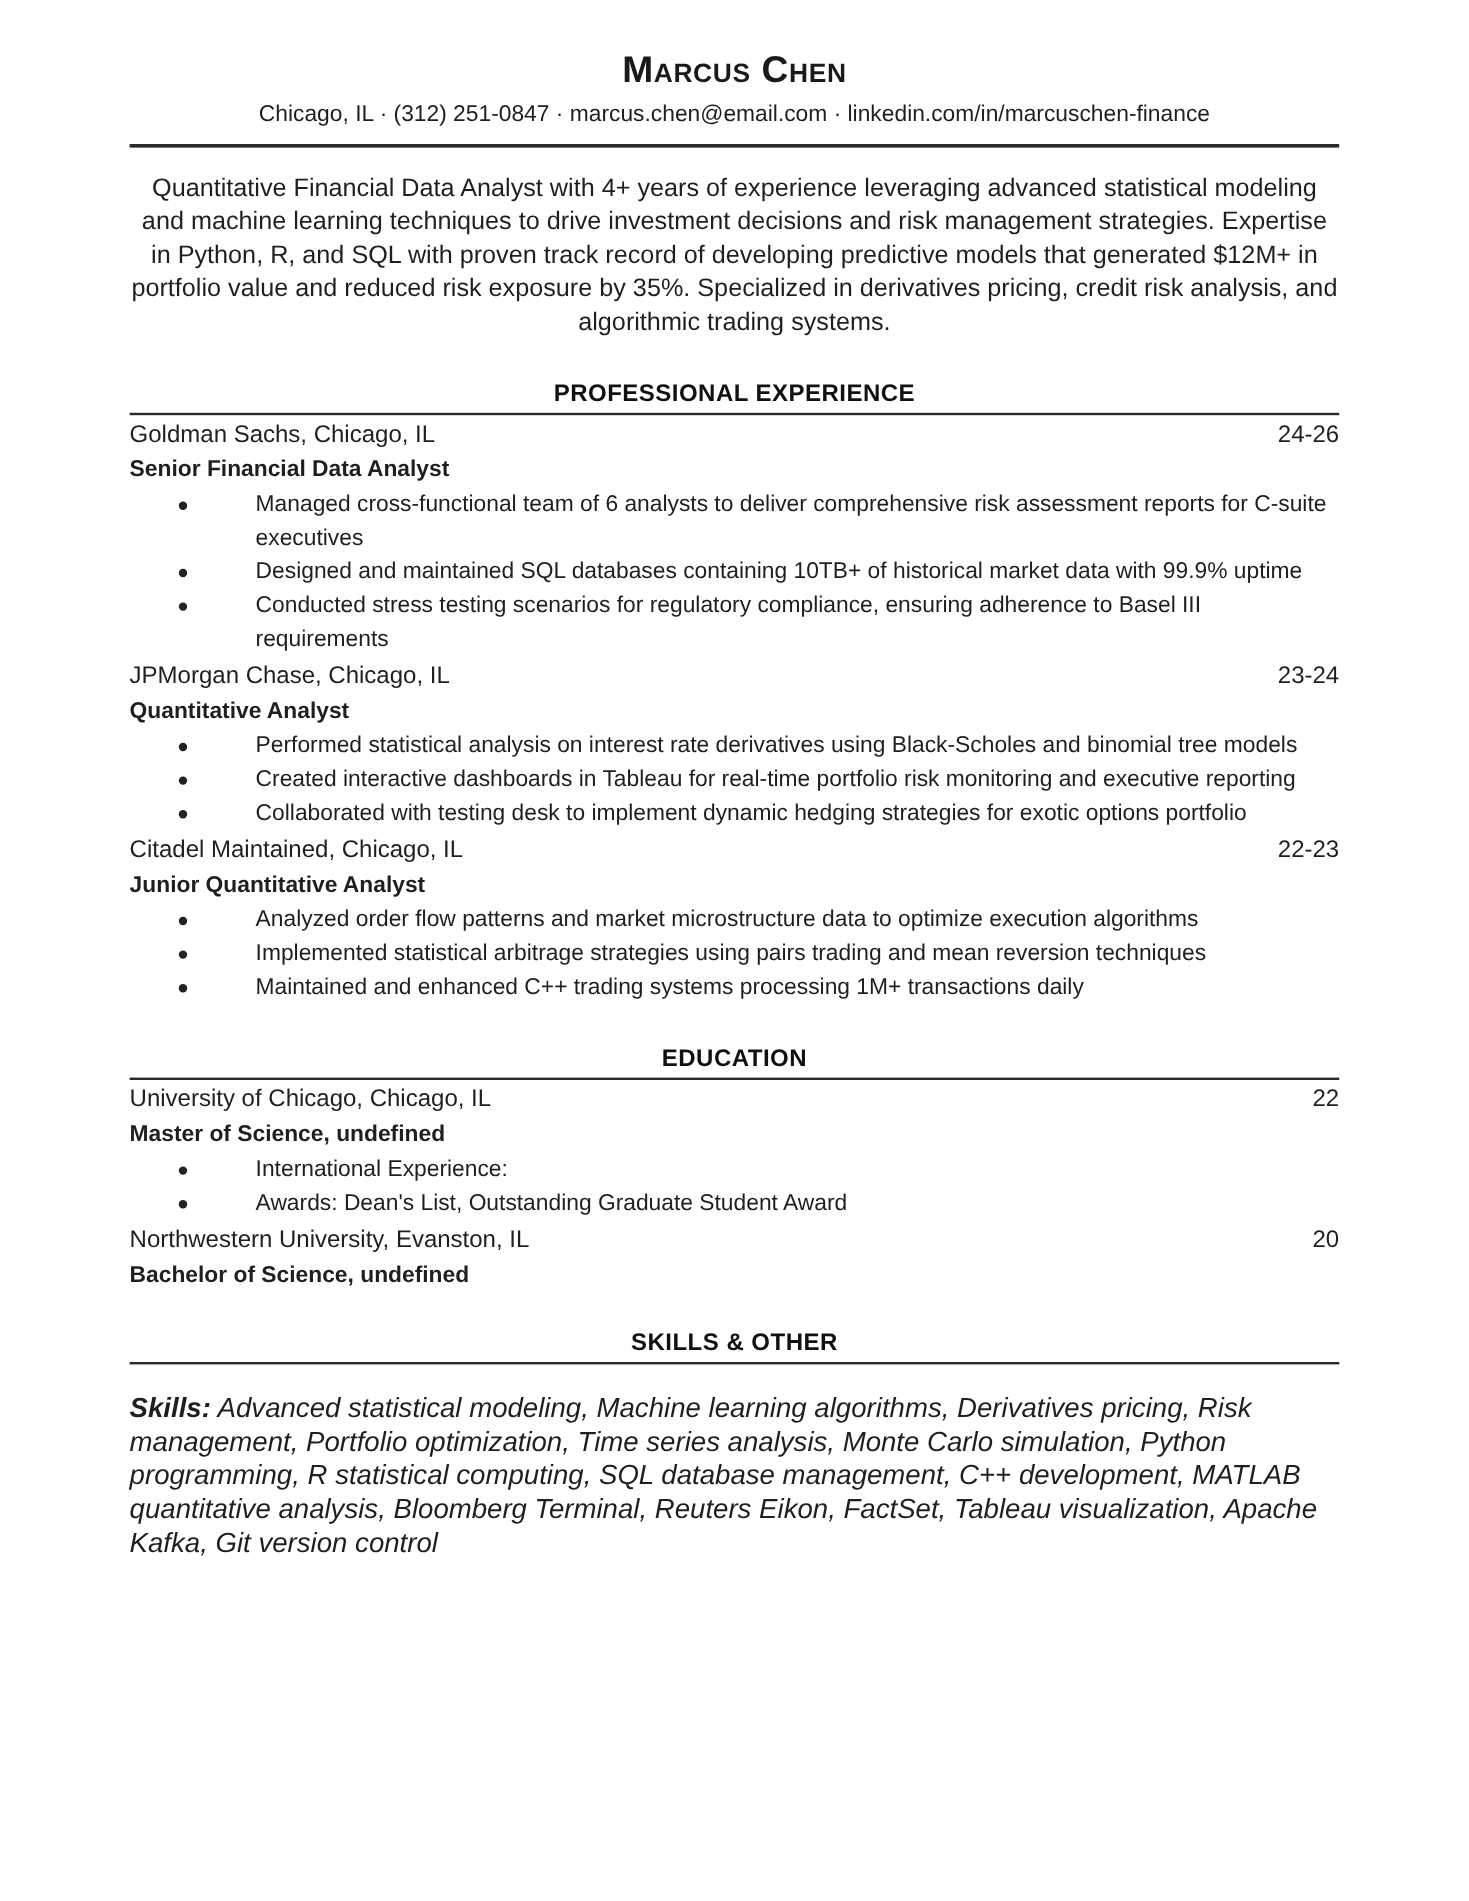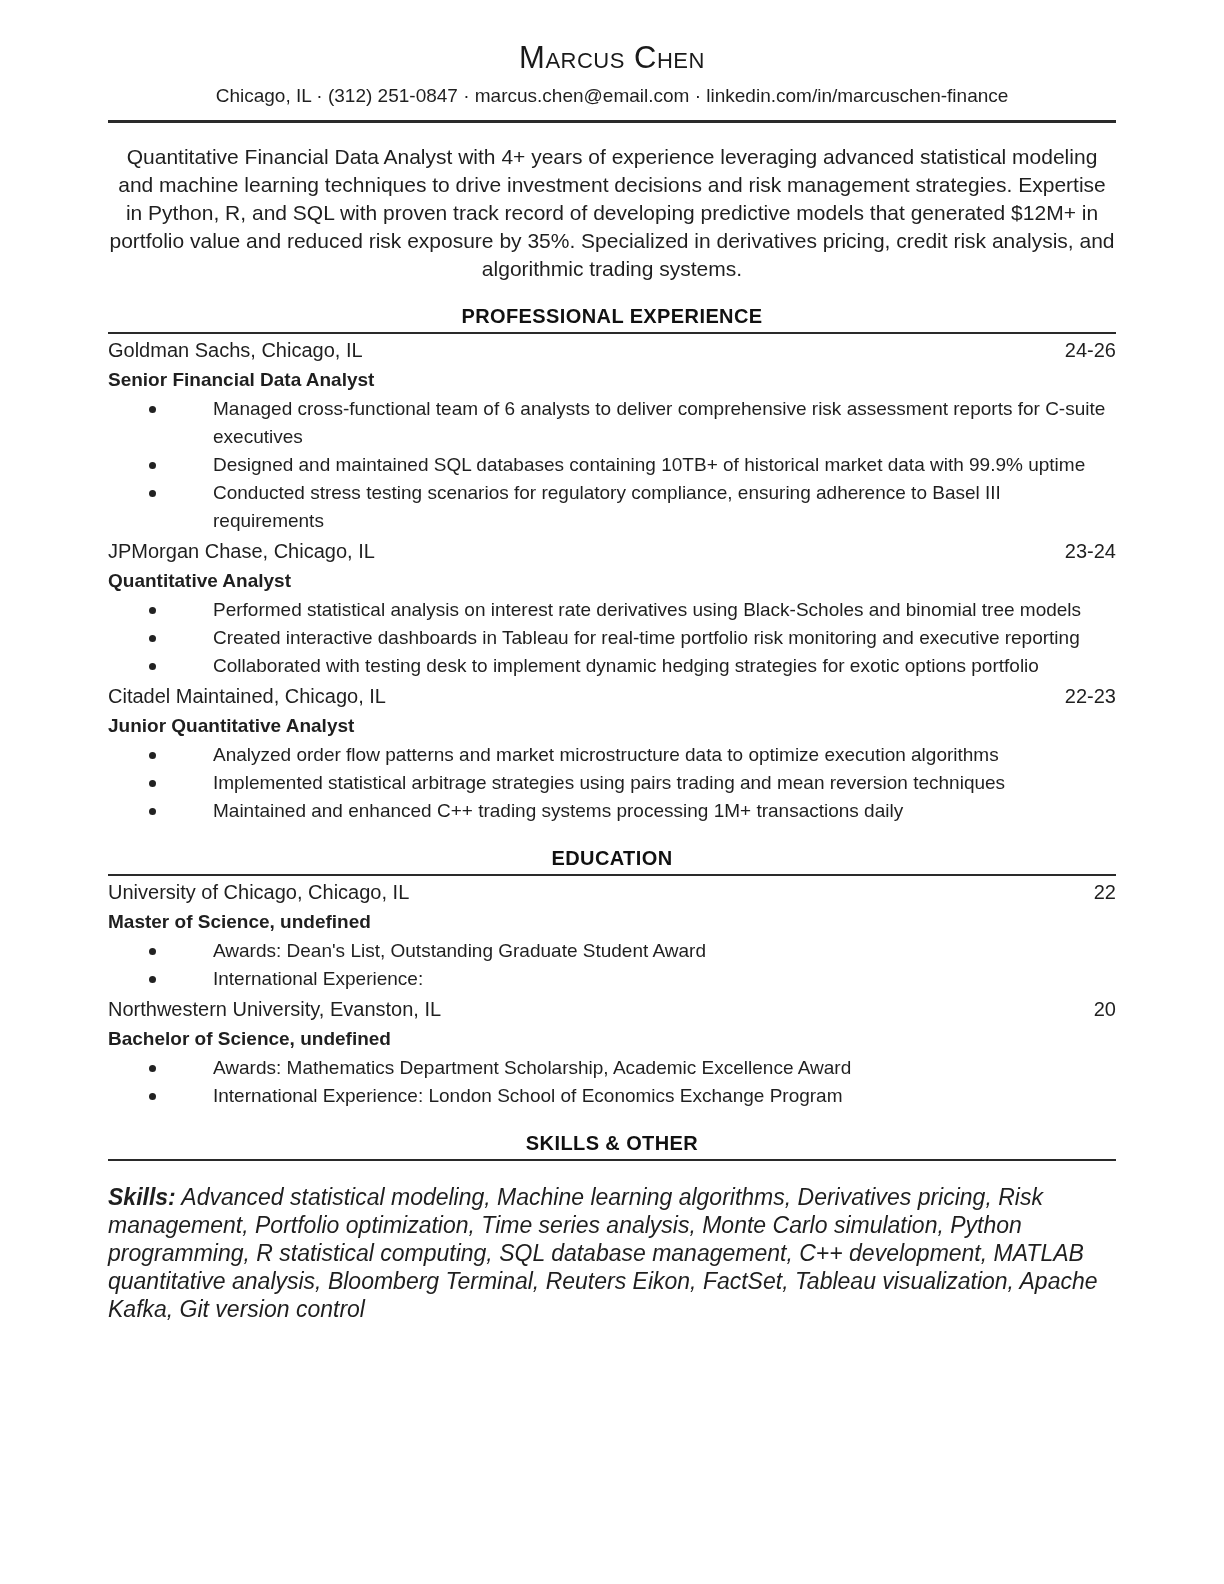--- a/index.html
+++ b/index.html
@@ -13,21 +13,21 @@
     width: 1224px;
     height: 1584px;
     background: #ffffff;
     padding: 40px 108px 40px 108px;
     overflow: hidden;
   }
   
   .name {
     text-align: center;
     font-size: 31px;
-    font-weight: 400;
+    font-weight: 700;
     font-variant: small-caps;
     letter-spacing: 0.5px;
     color: #1a1a1a;
   }
   .contact {
     text-align: center;
     font-size: 19px;
     margin-top: 9px;
     color: #1f1f1f;
   }
@@ -38,21 +38,21 @@
   }
   .rule.thin { border-top-width: 2px; margin-top: 4px; }
   
   .summary {
     margin-top: 20px;
     text-align: center;
     font-size: 21px;
     line-height: 28px;
   }
   
-  .section { margin-top: 22px; }
+  .section { margin-top: 34px; }
   .section-title {
     text-align: center;
     font-size: 20px;
     font-weight: 700;
     letter-spacing: 0.4px;
     color: #111;
   }
   
   .entry-head {
     display: flex;
@@ -184,45 +184,35 @@
 
     <div class="entry">
       <div class="entry-head">
         <span class="org">University of Chicago, Chicago, IL</span>
         <span class="dates">22</span>
       </div>
       <div class="role">Master of Science, undefined</div>
       <ul class="bullets">
         <li>
             <span class="dot"></span>
+            <span class="bullet-text">International Experience:</span>
+          </li>
+        <li>
+            <span class="dot"></span>
             <span class="bullet-text">Awards: Dean's List, Outstanding Graduate Student Award</span>
-          </li>
-        <li>
-            <span class="dot"></span>
-            <span class="bullet-text">International Experience:</span>
           </li>
       </ul>
     </div>
 
     <div class="entry">
       <div class="entry-head">
         <span class="org">Northwestern University, Evanston, IL</span>
         <span class="dates">20</span>
       </div>
       <div class="role">Bachelor of Science, undefined</div>
-      <ul class="bullets">
-        <li>
-            <span class="dot"></span>
-            <span class="bullet-text">Awards: Mathematics Department Scholarship, Academic Excellence Award</span>
-          </li>
-        <li>
-            <span class="dot"></span>
-            <span class="bullet-text">International Experience: London School of Economics Exchange Program</span>
-          </li>
-      </ul>
     </div>
   </section>
 
   <section class="section">
     <h2 class="section-title">SKILLS &amp; OTHER</h2>
     <hr class="rule thin">
     <p class="skills-par"><span class="skills-label">Skills:</span> <span>Advanced statistical modeling, Machine learning algorithms, Derivatives pricing, Risk management, Portfolio optimization, Time series analysis, Monte Carlo simulation, Python programming, R statistical computing, SQL database management, C++ development, MATLAB quantitative analysis, Bloomberg Terminal, Reuters Eikon, FactSet, Tableau visualization, Apache Kafka, Git version control</span></p>
   </section>
 
 </div>

